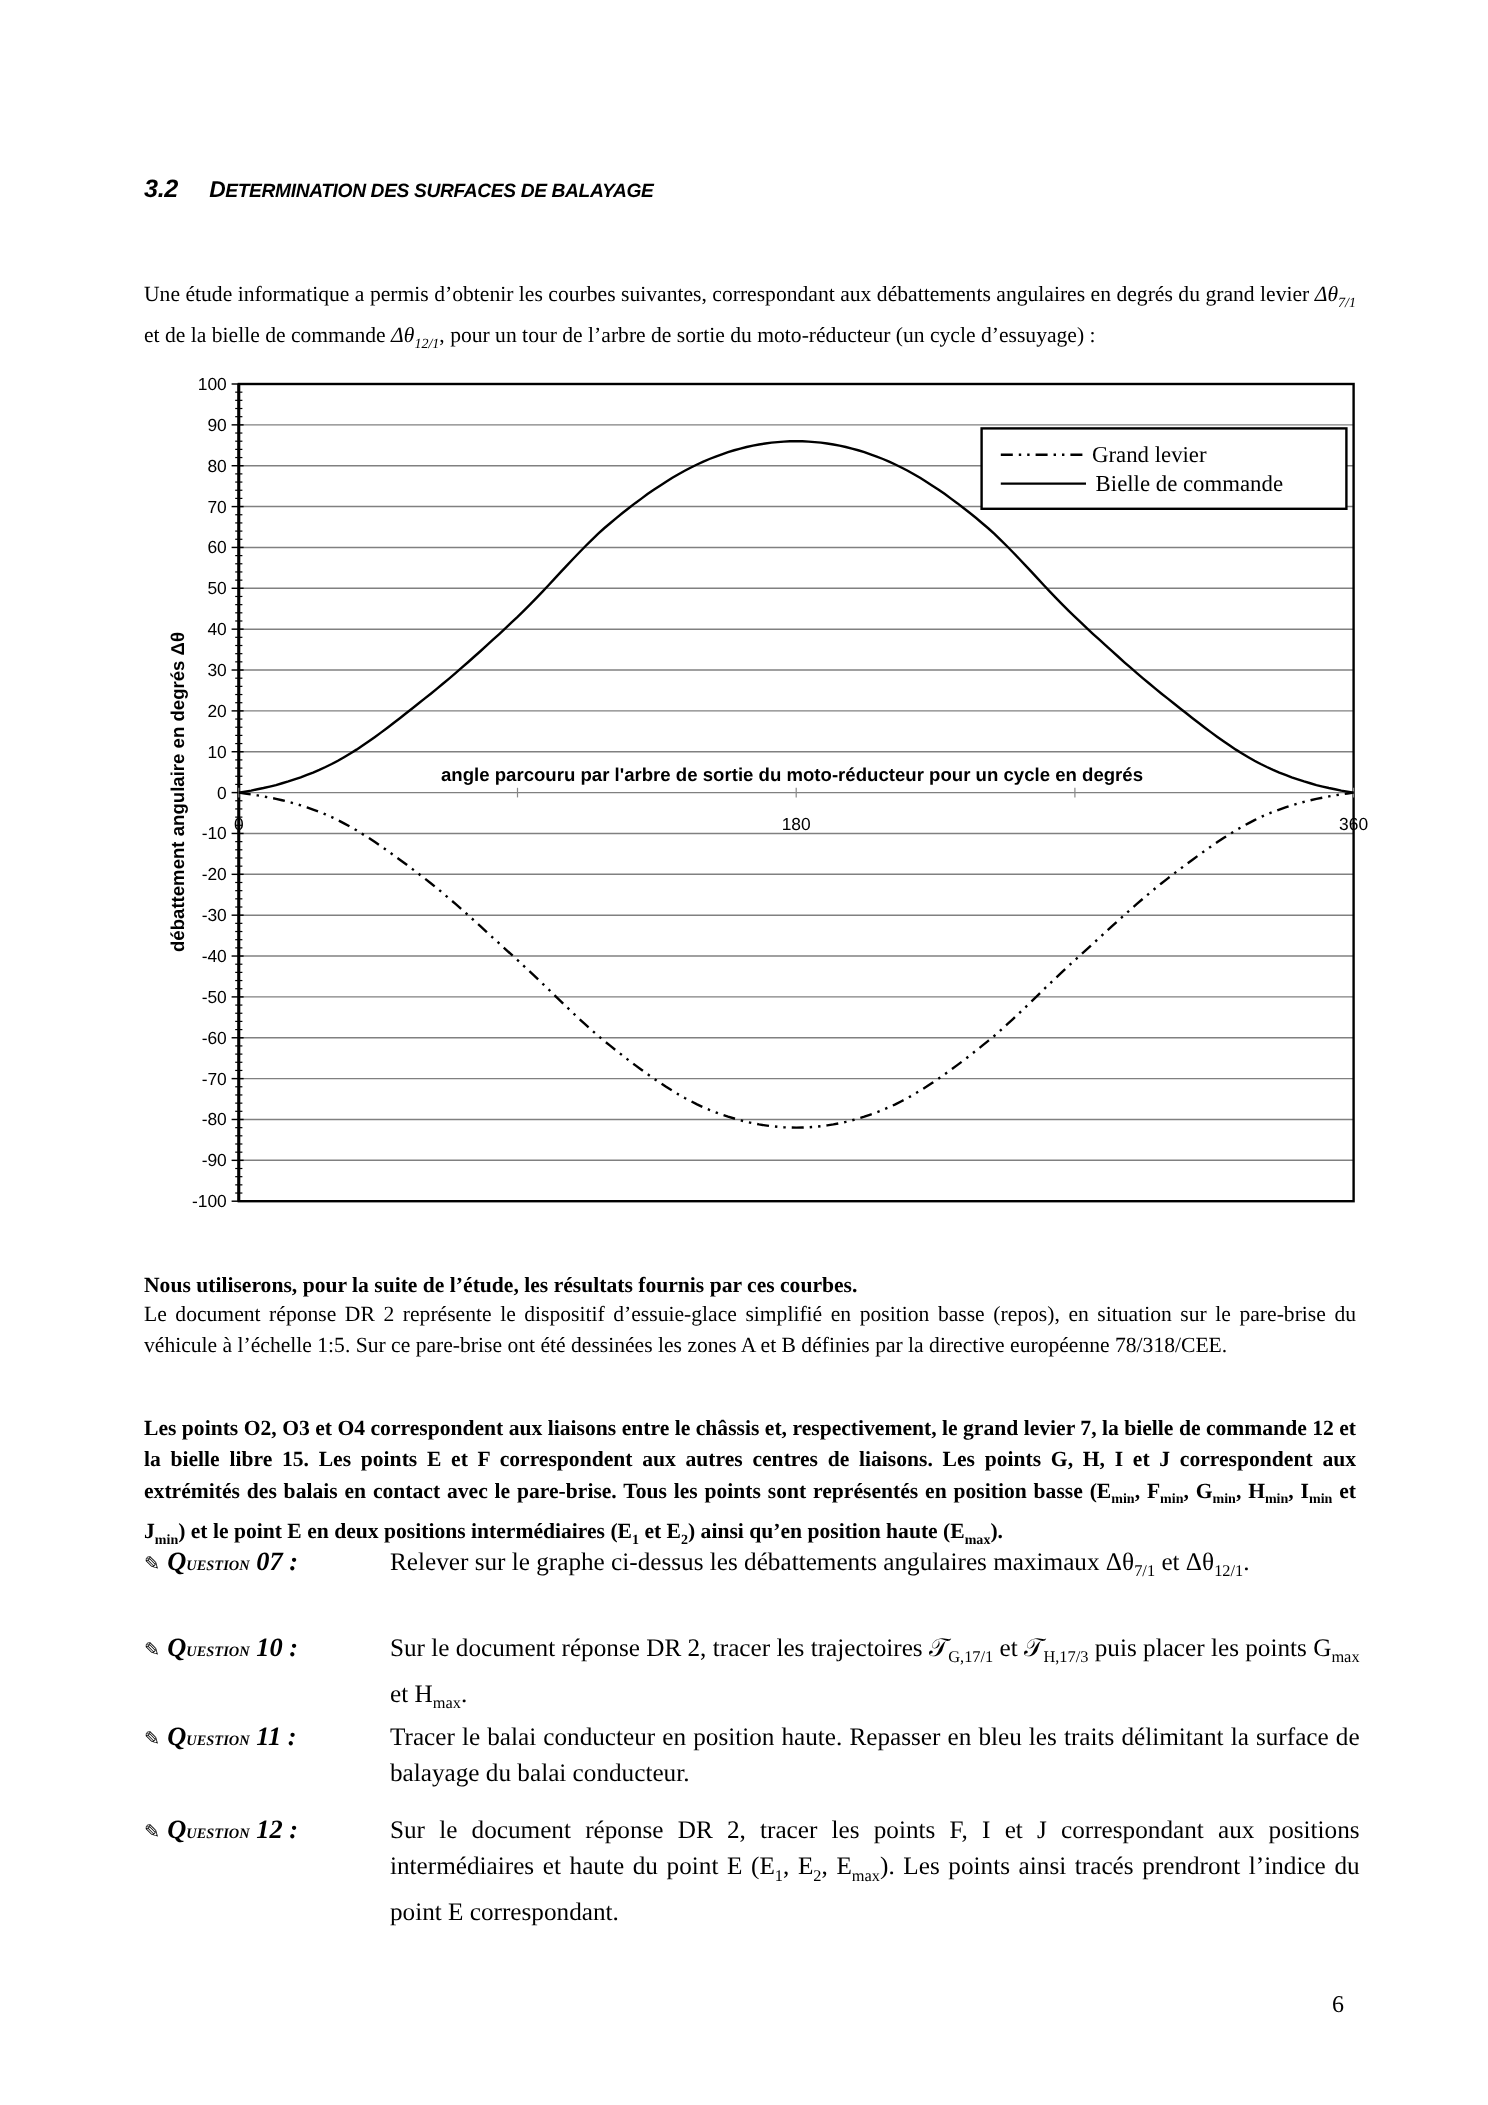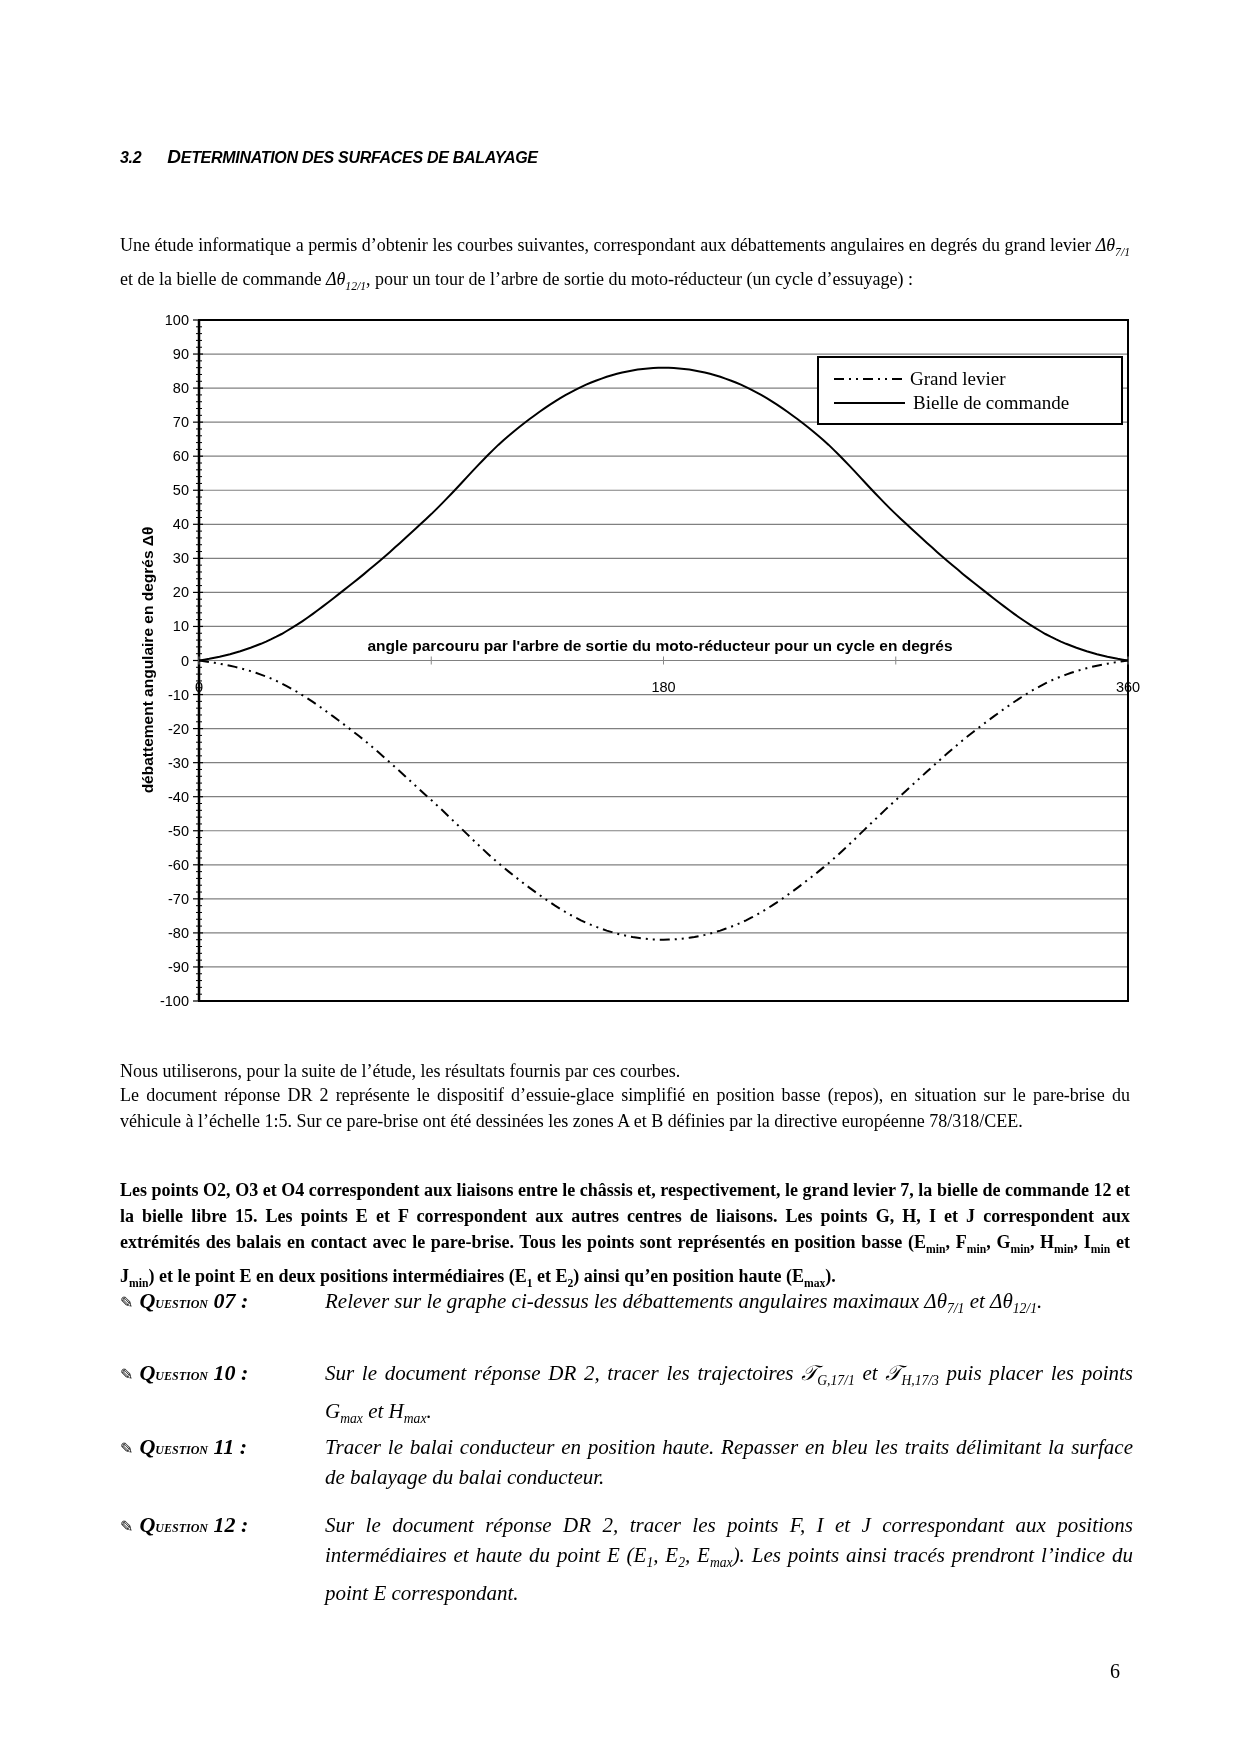--- a/index.html
+++ b/index.html
@@ -1,33 +1,33 @@
 <!DOCTYPE html>
 <html><head>
 <meta charset="utf-8">
 <style>
   html, body { margin: 0; padding: 0; background: #ffffff; }
   body { width: 1240px; height: 1754px; position: relative; overflow: hidden;
          font-family: "Liberation Serif", serif; color: #000; }
   .abs { position: absolute; }
   .section-title { left: 120px; top: 146px; font-family: "Liberation Sans", sans-serif;
                    font-style: italic; font-weight: bold; font-size: 19px; letter-spacing: -0.3px; }
-  .section-title .num { margin-right: 26px; font-size: 16px; }
+  .section-title .num { margin-right: 26px; font-size: 21px; }
   .section-title .big { font-size: 19px; }
   .section-title .sc { font-size: 16px; }
   .para { left: 120px; width: 1010px; font-size: 18px; line-height: 26px; text-align: justify; margin-top: 36px; }
   .para i { font-style: italic; }
-  .bold { font-weight: normal; }
+  .bold { font-weight: bold; }
   svg text { font-family: "Liberation Sans", sans-serif; }
   .q { left: 120px; width: 1010px; font-size: 21px; line-height: 30px; }
   .q .label { position: absolute; left: 0; top: 0; font-style: italic; font-weight: bold; white-space: nowrap; }
   .q .label .pen { font-style: normal; font-weight: normal; font-size: 16px; margin-right: 6px; }
   .q .label .big { font-size: 22px; }
   .q .label .sc { font-size: 12px; }
-  .q .text { position: absolute; left: 205px; width: 808px; font-style: italic; text-align: justify; }
+  .q .text { position: absolute; left: 205px; width: 808px; text-align: justify; }
   .page-num { left: 1110px; top: 1660px; font-size: 20px; }
   sub { font-size: 65%; }
 </style>
 </head>
 <body>
 
 <div class="abs section-title">
   <span class="num">3.2</span><span class="big">D</span><span class="sc">ETERMINATION DES SURFACES DE BALAYAGE</span>
 </div>
 

